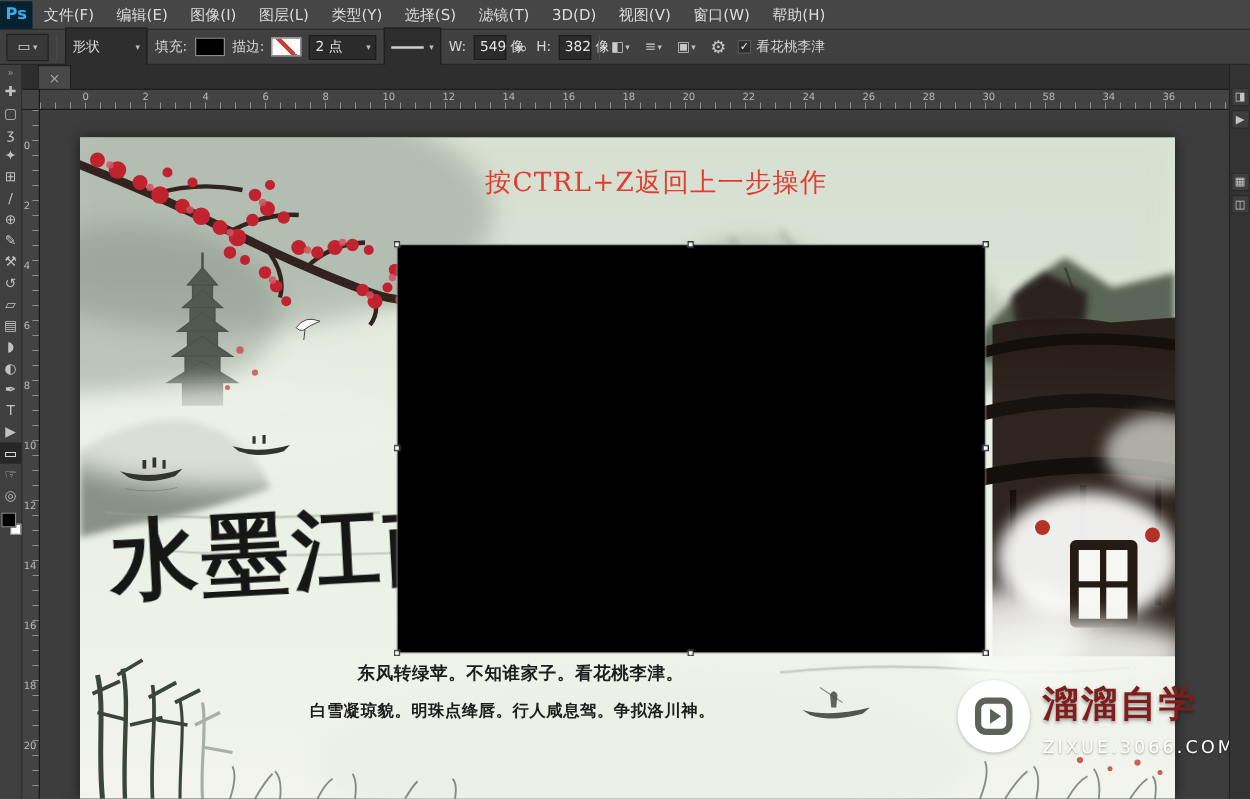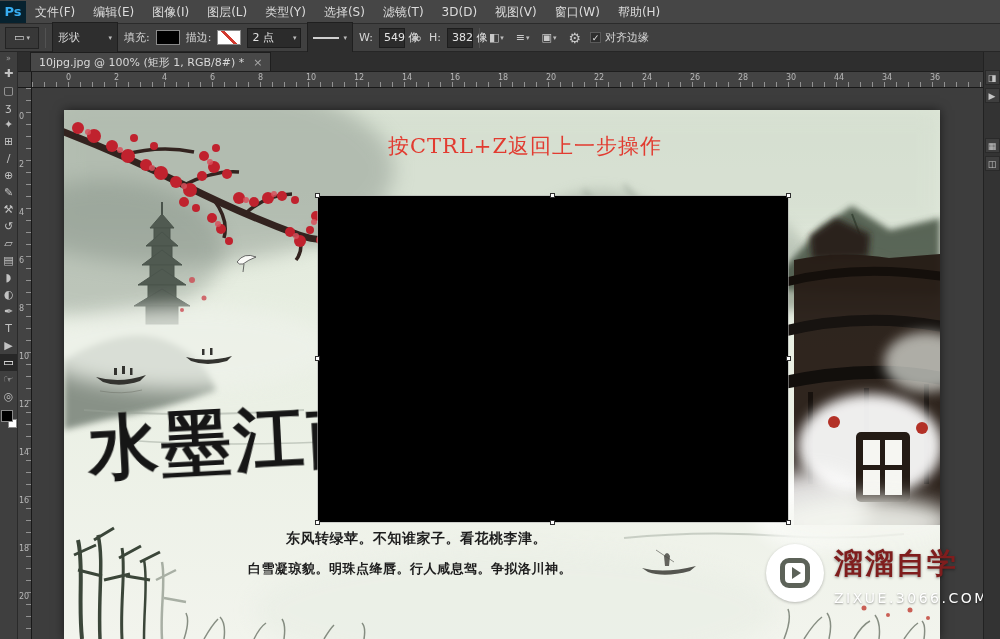--- a/index.html
+++ b/index.html
@@ -171,21 +171,21 @@
       <span>≡</span>
       <span class="dd-arrow">▾</span>
     </div>
     <div class="icon-btn">
       <span>▣</span>
       <span class="dd-arrow">▾</span>
     </div>
     <span class="gear">⚙</span>
     <label class="align-edges">
       <span class="checkbox">✓</span>
-      <span>对齐边缘</span>
+      <span>看花桃李津</span>
     </label>
   </div>
 
   <div class="body-row">
 
     <div class="toolbar">
       <div class="tb-collapse">»</div>
       <div class="tool"><span>✚</span></div>
       <div class="tool"><span>▢</span></div>
       <div class="tool"><span>ʒ</span></div>
@@ -208,21 +208,20 @@
       <div class="tool"><span>◎</span></div>
       <div class="fg-bg">
         <div class="bg-swatch"></div>
         <div class="fg-swatch"></div>
       </div>
     </div>
 
     <div class="main">
       <div class="tabbar">
         <div class="tab">
-          <span>10jpg.jpg @ 100% (矩形 1, RGB/8#) *</span>
           <span class="tab-close">×</span>
         </div>
       </div>
 
       <div class="hruler">
         <div class="corner"></div>
         <span class="rnum" style="left:48px">0</span>
         <span class="rnum" style="left:96px">2</span>
         <span class="rnum" style="left:144px">4</span>
         <span class="rnum" style="left:192px">6</span>
@@ -231,21 +230,21 @@
         <span class="rnum" style="left:336px">12</span>
         <span class="rnum" style="left:384px">14</span>
         <span class="rnum" style="left:432px">16</span>
         <span class="rnum" style="left:480px">18</span>
         <span class="rnum" style="left:528px">20</span>
         <span class="rnum" style="left:576px">22</span>
         <span class="rnum" style="left:624px">24</span>
         <span class="rnum" style="left:672px">26</span>
         <span class="rnum" style="left:720px">28</span>
         <span class="rnum" style="left:768px">30</span>
-        <span class="rnum" style="left:816px">44</span>
+        <span class="rnum" style="left:816px">58</span>
         <span class="rnum" style="left:864px">34</span>
         <span class="rnum" style="left:912px">36</span>
       </div>
 
       <div class="viewport">
         <div class="vruler">
           <span class="rnum" style="top:24px">0</span>
           <span class="rnum" style="top:72px">2</span>
           <span class="rnum" style="top:120px">4</span>
           <span class="rnum" style="top:168px">6</span>

